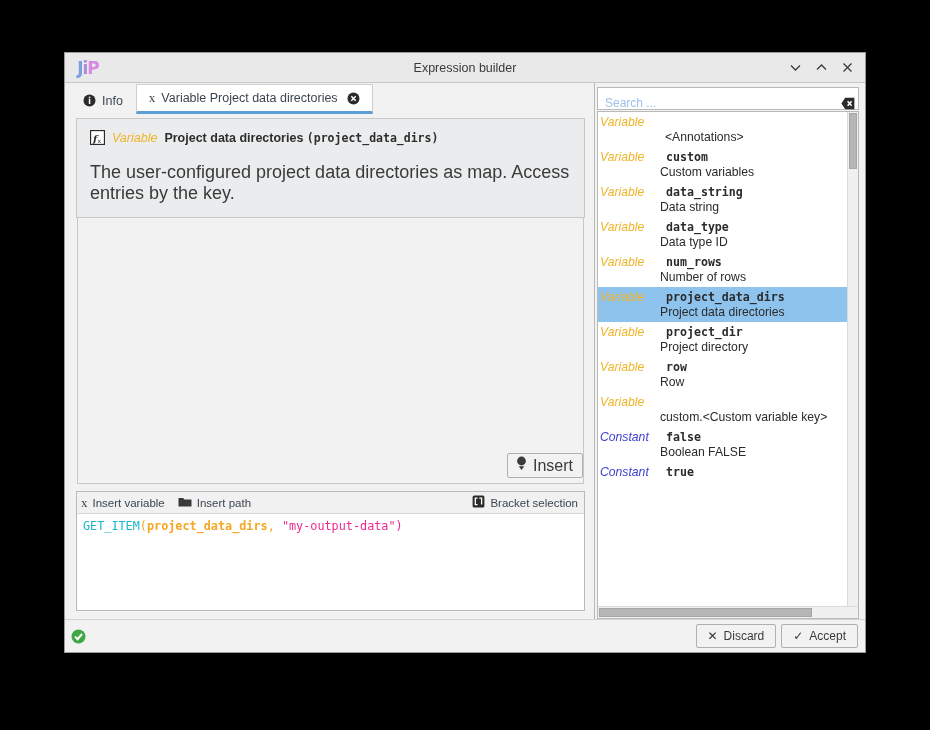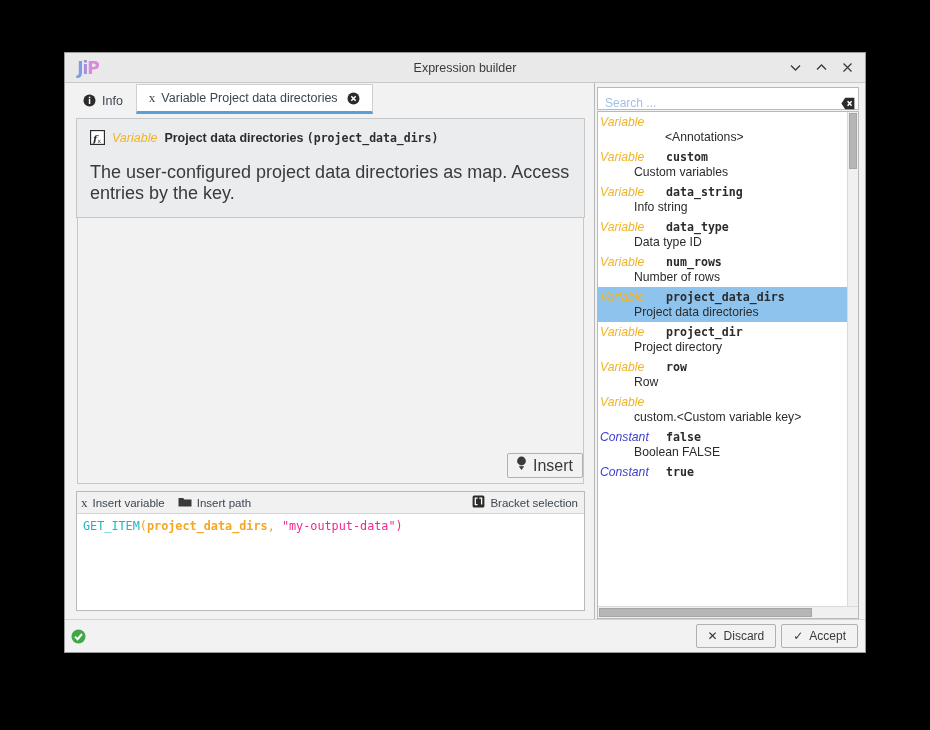--- a/index.html
+++ b/index.html
@@ -318,21 +318,21 @@
   }
   .kind.variable { color: #f0b429; }
   .kind.constant { color: #4040d0; }
   .rname {
     font-family: "DejaVu Sans Mono", monospace;
     font-size: 11.6px;
     font-weight: bold;
     color: #2b2b2b;
   }
   .rdesc {
-    margin-left: 34px;
+    margin-left: 60px;
     font-size: 12.2px;
     color: #2b2b2b;
     white-space: nowrap;
     padding-top: 1px;
   }
   .rdesc.indent1 { margin-left: 65px; }
 
   
   #vsb {
     width: 11px;
@@ -546,21 +546,21 @@
                   <span class="kind variable">Variable</span>
                   <span class="rname">custom</span>
                 </div>
                 <div class="rdesc">Custom variables</div>
               </div>
               <div class="row">
                 <div class="row-line1">
                   <span class="kind variable">Variable</span>
                   <span class="rname">data_string</span>
                 </div>
-                <div class="rdesc">Info string</div>
+                <div class="rdesc">Data string</div>
               </div>
               <div class="row">
                 <div class="row-line1">
                   <span class="kind variable">Variable</span>
                   <span class="rname">data_type</span>
                 </div>
                 <div class="rdesc">Data type ID</div>
               </div>
               <div class="row">
                 <div class="row-line1">

